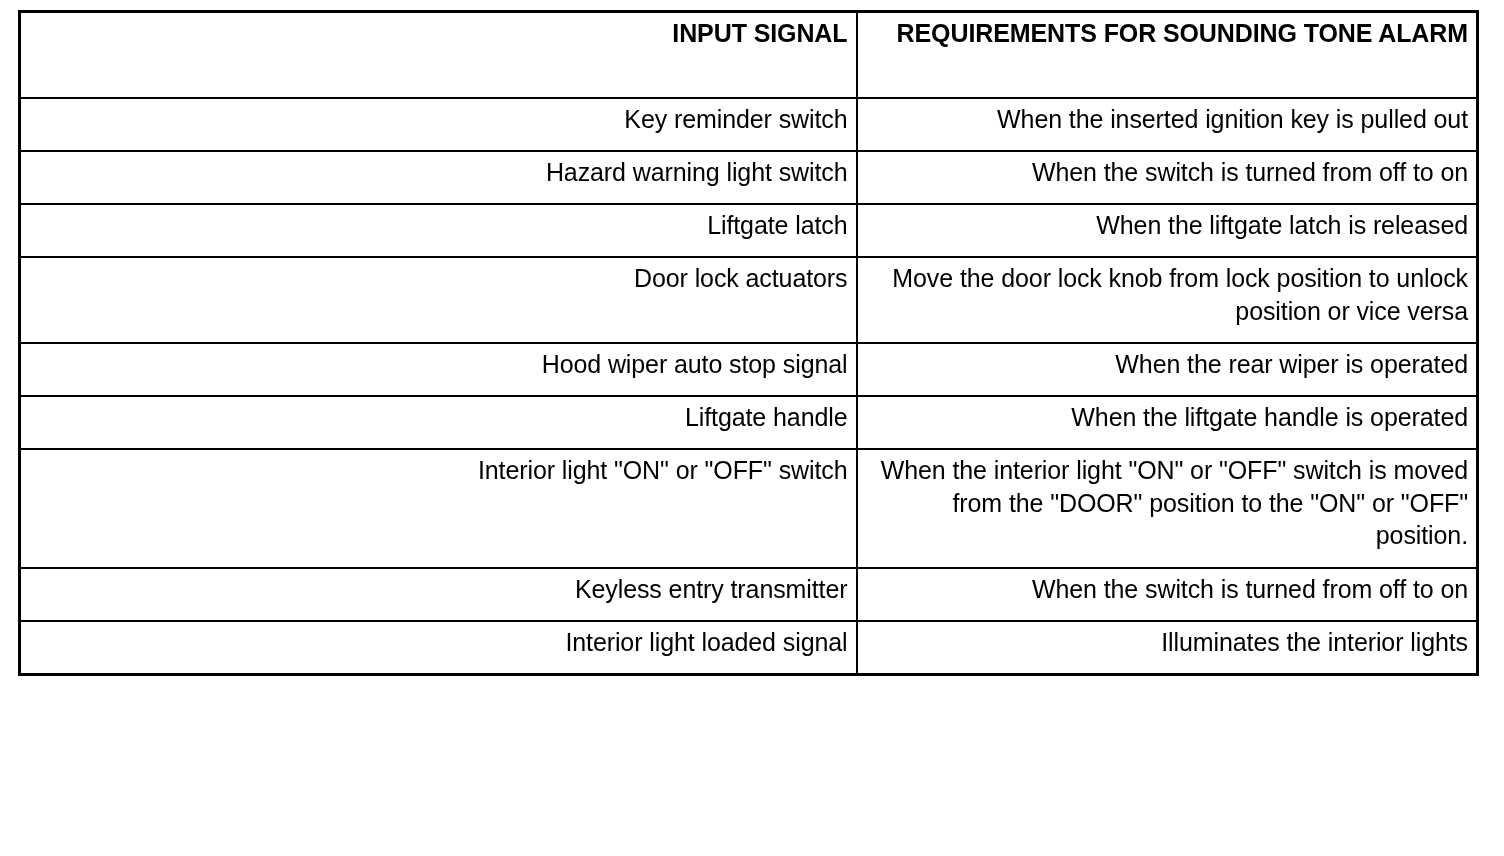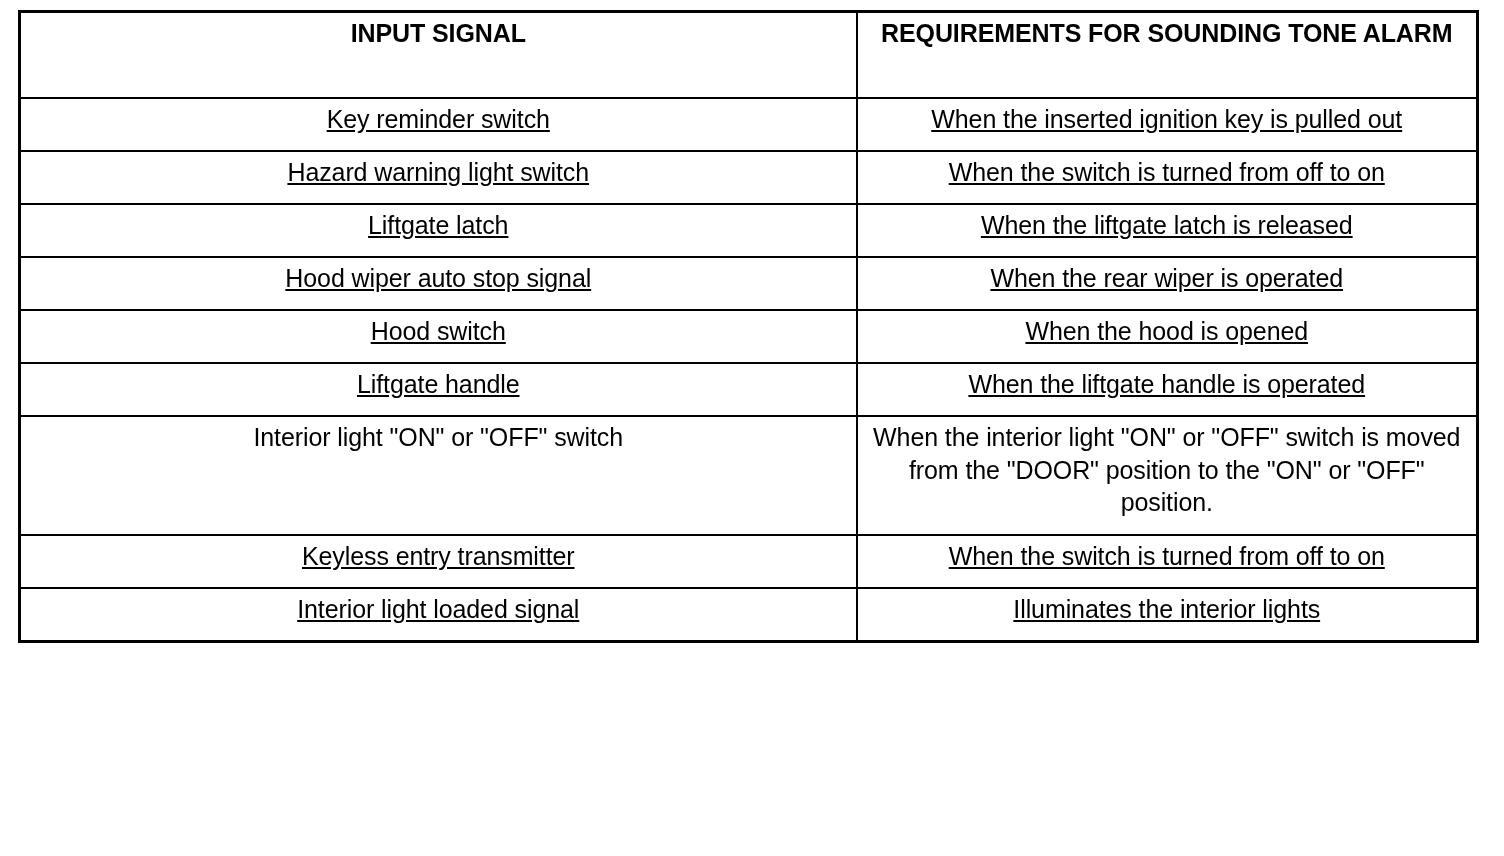--- a/index.html
+++ b/index.html
@@ -33,37 +33,37 @@
     background: #ffffff;
   }
 
   table.spec-table col.col-input  { width: 837px; }
   table.spec-table col.col-req    { width: 621px; }
 
   table.spec-table td,
   table.spec-table th {
     border: 2px solid #000000;
     vertical-align: top;
-    text-align: center;
+    text-align: right;
     padding: 4px 8px 6px 8px;
     font-size: 25px;
     line-height: 1.30;
     font-weight: normal;
     font-family: "Liberation Sans", sans-serif;
     white-space: normal;
     letter-spacing: -0.1px;
   }
 
   table.spec-table thead th {
     font-weight: bold;
   }
 
   
   tr.r-h      td, tr.r-h      th { height: 74px; }
-  tr.r-1line  td { height: 41px; text-decoration: underline; }
+  tr.r-1line  td { height: 41px; }
   tr.r-2line  td { height: 74px; }
   tr.r-3line  td { height: 107px; }
 
   .cell-text { display: block; }
 </style>
 </head>
 <body>
 
 <div class="page">
 
@@ -107,39 +107,39 @@
 
       <tr class="r-1line">
         <td>
           <span class="cell-text">Liftgate latch</span>
         </td>
         <td>
           <span class="cell-text">When the liftgate latch is released</span>
         </td>
       </tr>
 
+      <tr class="r-2line">
+        <td>
+          <span class="cell-text">Door lock actuators</span>
+        </td>
+        <td>
+          <span class="cell-text">Move the door lock knob from lock position to unlock position or vice versa</span>
+        </td>
+      </tr>
 
 
       <tr class="r-1line">
         <td>
           <span class="cell-text">Hood wiper auto stop signal</span>
         </td>
         <td>
           <span class="cell-text">When the rear wiper is operated</span>
         </td>
       </tr>
 
-      <tr class="r-1line">
-        <td>
-          <span class="cell-text">Hood switch</span>
-        </td>
-        <td>
-          <span class="cell-text">When the hood is opened</span>
-        </td>
-      </tr>
 
       <tr class="r-1line">
         <td>
           <span class="cell-text">Liftgate handle</span>
         </td>
         <td>
           <span class="cell-text">When the liftgate handle is operated</span>
         </td>
       </tr>
 

